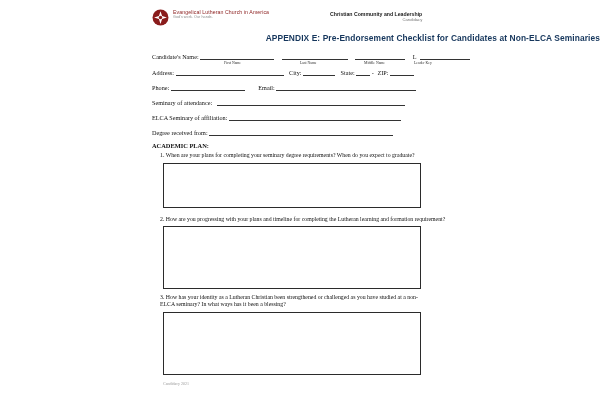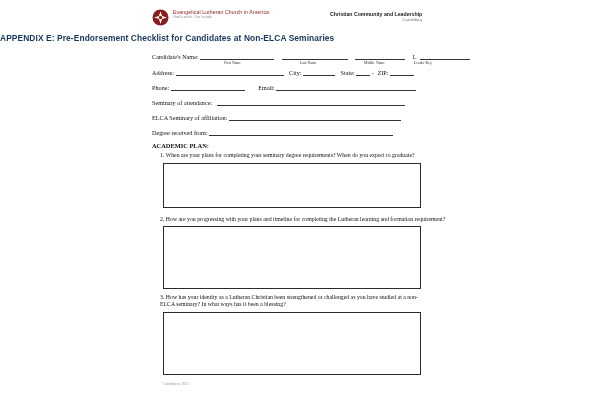--- a/index.html
+++ b/index.html
@@ -80,21 +80,21 @@
     color: #777;
     text-align: right;
   }
 
   
   .doc-title {
     position: absolute;
     left: 0;
     top: 33px;
     width: 600px;
-    text-align: left;
+    text-align: right;
     font-family: "Liberation Sans", sans-serif;
     font-size: 8.4px;
     font-weight: bold;
     color: #15365c;
     letter-spacing: 0.1px;
   }
 
   
   .form {
     position: absolute;

